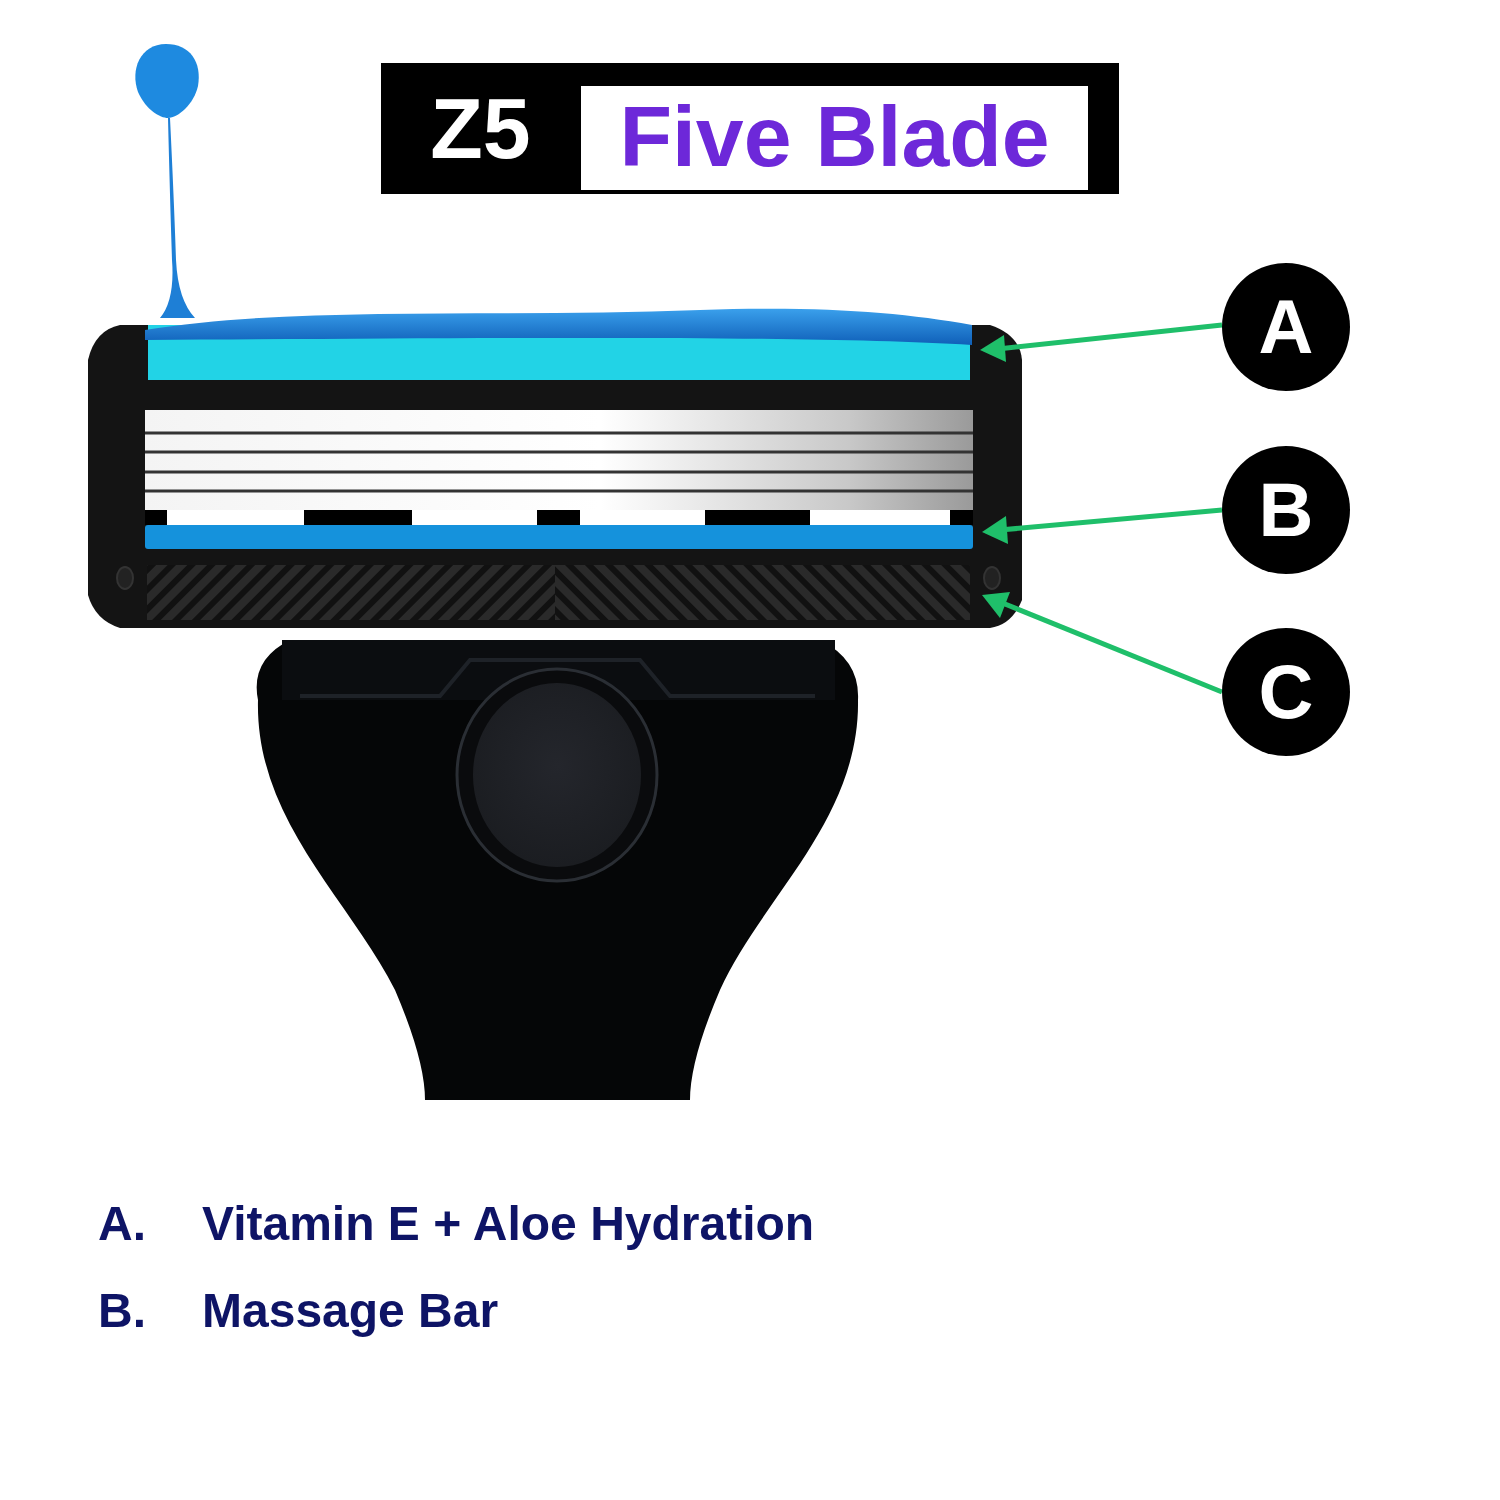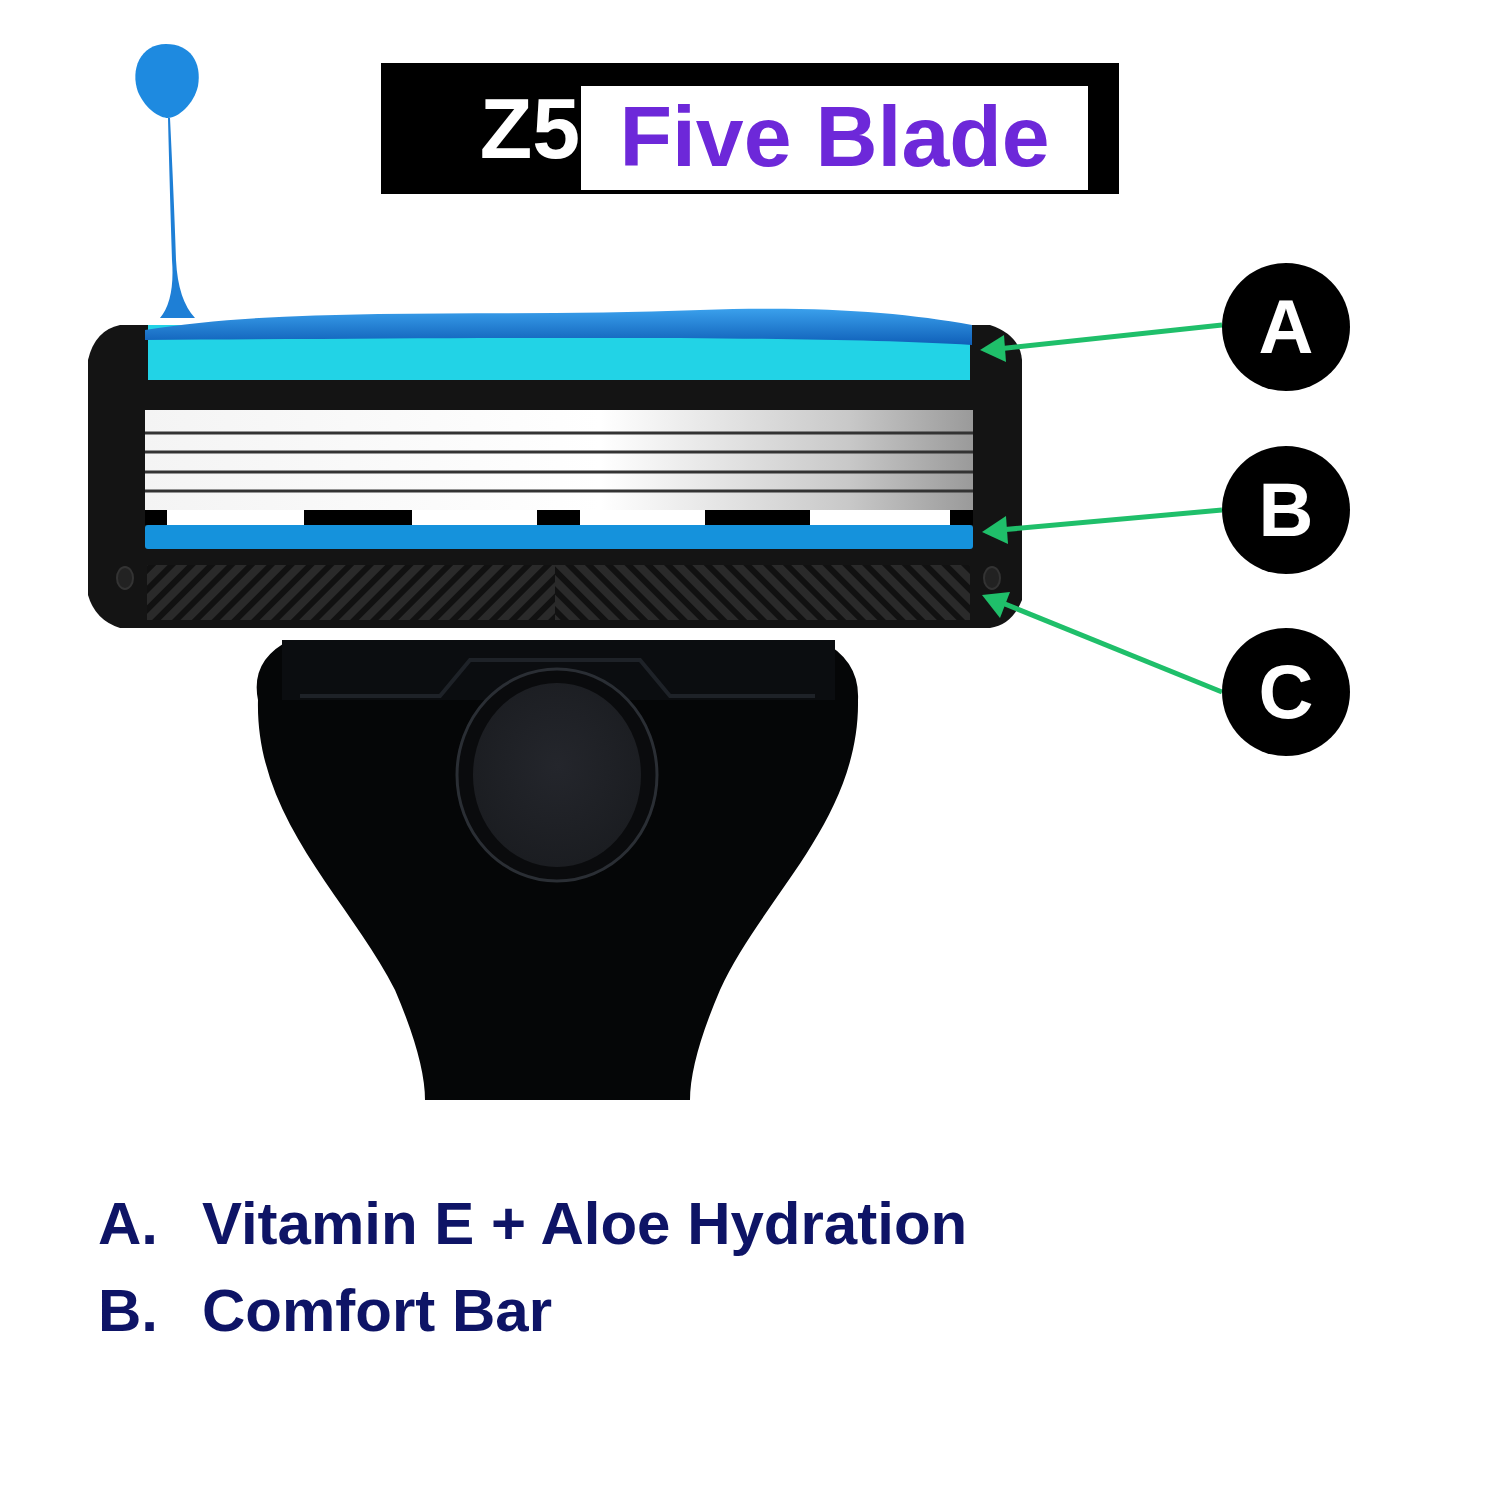--- a/index.html
+++ b/index.html
@@ -1,22 +1,22 @@
 <!DOCTYPE html>
 <html><head>
 <meta charset="utf-8">
 <style>
   html, body { margin:0; padding:0; background:#ffffff; }
   body { width:1500px; height:1500px; position:relative; overflow:hidden; font-family:"Liberation Sans", sans-serif; }
   .title-box { position:absolute; left:381px; top:63px; width:738px; height:131px; background:#000; }
-  .title-model { position:absolute; left:0; top:0; width:199px; height:109px; color:#fff; font-weight:700; font-size:86px; line-height:131px; text-align:right; }
+  .title-model { position:absolute; left:0; top:0; width:199px; height:109px; color:#fff; font-weight:700; font-size:86px; line-height:131px; text-align:center; }
   .title-name { position:absolute; left:200px; top:23px; width:507px; height:104px; background:#fff; color:#6d28d9; font-weight:700; font-size:86px; line-height:101px; text-align:center; }
   .diagram { position:absolute; left:0; top:0; width:1500px; height:1110px; }
   .callout { position:absolute; width:128px; height:128px; border-radius:50%; background:#000; color:#fff; font-weight:700; font-size:76px; line-height:128px; text-align:center; }
-  .legend { position:absolute; left:98px; top:1180px; color:#0e1466; font-weight:700; font-size:60px; }
+  .legend { position:absolute; left:98px; top:1180px; color:#0e1466; font-weight:700; font-size:48px; }
   .legend-item { height:87px; line-height:87px; white-space:nowrap; }
   .legend-letter { display:inline-block; width:104px; }
 </style>
 </head>
 <body>
 
 <div class="title-box">
   <div class="title-model">Z5</div>
   <div class="title-name">Five Blade</div>
 </div>
@@ -103,15 +103,15 @@
 
 <div class="callout" style="left:1222px;top:263px;">A</div>
 <div class="callout" style="left:1222px;top:446px;">B</div>
 <div class="callout" style="left:1222px;top:628px;">C</div>
 
 <div class="legend">
   <div class="legend-item">
     <span class="legend-letter">A.</span><span>Vitamin E + Aloe Hydration</span>
   </div>
   <div class="legend-item">
-    <span class="legend-letter">B.</span><span>Comfort Bar</span>
+    <span class="legend-letter">B.</span><span>Massage Bar</span>
   </div>
 </div>
 
 </body></html>

